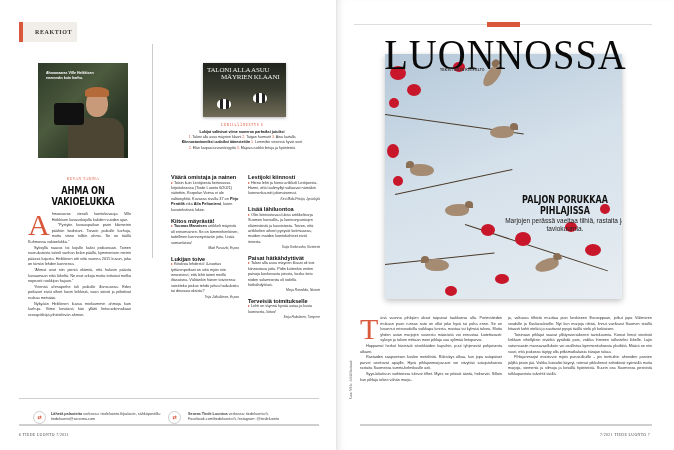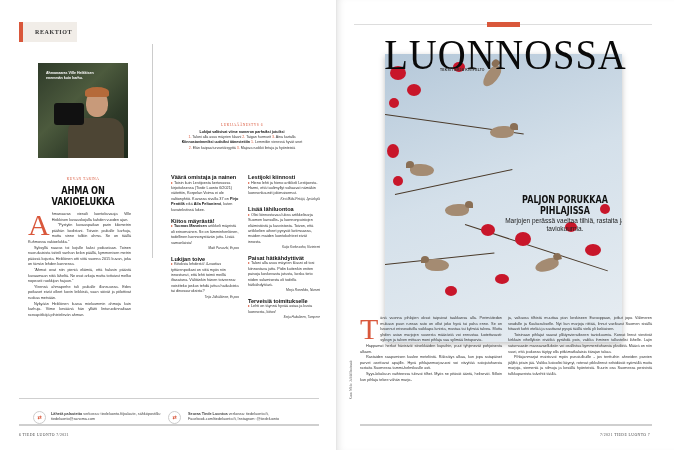--- a/index.html
+++ b/index.html
@@ -32,21 +32,21 @@
 .letter h4{font-size:5.6px;line-height:6.5px;color:#111;font-weight:bold}
 .letter .arrow{color:#d9573b}
 .letter .sig{text-align:right;font-style:italic;font-size:3.2px;line-height:4.6px}
 .letter b{color:#111}
 .hr{position:absolute;height:1px;background:#cfcfcf}
 .footer-box{position:absolute;top:412px;font-size:3.8px;line-height:5.2px;color:#444}
 .circle{position:absolute;width:13px;height:13px;border-radius:50%;border:1px solid #ccc;color:#d9573b;font-size:5px;line-height:11px;text-align:center;font-weight:bold}
 .folio{position:absolute;top:433px;font-family:"Liberation Serif",serif;font-size:3.8px;letter-spacing:.4px;color:#444}
 .r-topline{position:absolute;left:17px;top:24px;width:298px;height:1px;background:#ddd}
 .r-tab{position:absolute;left:150px;top:22px;width:33px;height:5px;background:#d9573b}
-.bird-photo{position:absolute;left:48px;top:54px;width:237px;height:288px;background:linear-gradient(160deg,#b5c8d9 0%,#d4e0ea 45%,#e7edf2 100%);overflow:hidden;box-shadow:0 2px 6px rgba(0,0,0,.25)}
+.bird-photo{position:absolute;left:48px;top:54px;width:237px;height:245px;background:linear-gradient(160deg,#b5c8d9 0%,#d4e0ea 45%,#e7edf2 100%);overflow:hidden;box-shadow:0 2px 6px rgba(0,0,0,.25)}
 .berry{position:absolute;border-radius:50%;background:#c8162a}
 .branch{position:absolute;height:1.4px;background:#4a3a2a;transform-origin:left center}
 .bird{position:absolute;width:24px;height:12px;border-radius:60% 40% 50% 50%;background:#a48b72}
 .bird:after{content:"";position:absolute;right:-4px;top:-3px;width:8px;height:7px;border-radius:50% 50% 0 50%;background:#8a6f55}
 .big-title{position:absolute;left:0;top:34px;width:337px;text-align:center;font-family:"Liberation Serif",serif;font-size:42px;line-height:42px;color:#0a0a0a;letter-spacing:1px;transform:scaleX(.92);font-weight:normal}
 .byline{position:absolute;left:103px;top:68px;font-size:3.4px;font-weight:bold;color:#333;letter-spacing:.2px}
 .photo-head{position:absolute;left:168px;top:191px;width:120px;text-align:center}
 .photo-head .h{font-family:"DejaVu Sans",sans-serif;font-weight:bold;font-size:10px;line-height:11px;color:#111;transform:scaleX(.8);transform-origin:center}
 .photo-head .s{font-size:6.5px;line-height:8px;color:#222;margin-top:1px}
 .credit{position:absolute;left:12px;top:360px;font-size:3px;color:#777;writing-mode:vertical-rl;transform:rotate(180deg)}
@@ -74,20 +74,28 @@
   </div>
   <div class="body-text" style="left:28px;top:212px;width:103px">
     <p><span class="dropcap">A</span><span>hmanaaras vieraili luontokuvaaja Ville Heikkisen kuvauskojulla kahden vuoden ajan.</span></p>
     <p class="indent">"Pystytin kuvauspaikan parin kilometrin päähän kodistani. Toivoin paikalle karhuja, mutta sinne tulikin ahma. Se on täällä Kuhmossa vakioelukka."</p>
     <p class="indent">Syksyllä naaras toi kojulle kaksi poikastaan. Toinen nuorukaisista taiteili vanhan kelon päällä, kymmenisen metrin päässä kojusta. Heikkinen otti siitä vuonna 2015 kuvan, joka on tämän lehden kannessa.</p>
     <p class="indent">"Ahmat ovat niin pieniä eläimiä, että halusin päästä kuvaamaan niitä läheltä. Ne ovat arkoja mutta tottuivat melko nopeasti ruokkijan hajuun."</p>
     <p class="indent">Yleensä ahmaperhe tuli paikalle illansuussa. Edes poikaset eivät olleet kovin leikkisiä, vaan söivät ja piilottivat ruokaa metsään.</p>
     <p class="indent">Nykyään Heikkinen kuvaa mieluummin ahmoja kuin karhuja. Viime keväänä hän yllätti linturuokinnaltaan rasvapötköjä pihistelevän ahman.</p>
   </div>
 
+  <div class="badgers">
+    <div class="b" style="left:14px;top:36px"></div>
+    <div class="b" style="left:50px;top:30px"></div>
+    <div class="t">
+      <div>TALONI ALLA ASUU</div>
+      <div style="padding-left:14px">MÄYRIEN KLAANI</div>
+    </div>
+  </div>
   <div class="kicker" style="left:163px;top:123px;width:158px">LUKIJAÄÄNESTYS 6</div>
   <div class="poll">
     <div><b>Lukijat valitsivat viime numeron parhaiksi jutuiksi</b></div>
     <div>
       <span class="n">1.</span> <span>Taloni alla asuu mäyrien klaani</span>
       <span class="n">2.</span> <span>Taigan hurmurit</span>
       <span class="n">3.</span> <span>Aina kartalla</span>
     </div>
     <div><b>Kiinnostavimmiksi uutisiksi äänestettiin</b> <span class="n">1.</span> <span>Lemmikin vieressä hyvät unet</span></div>
     <div>

